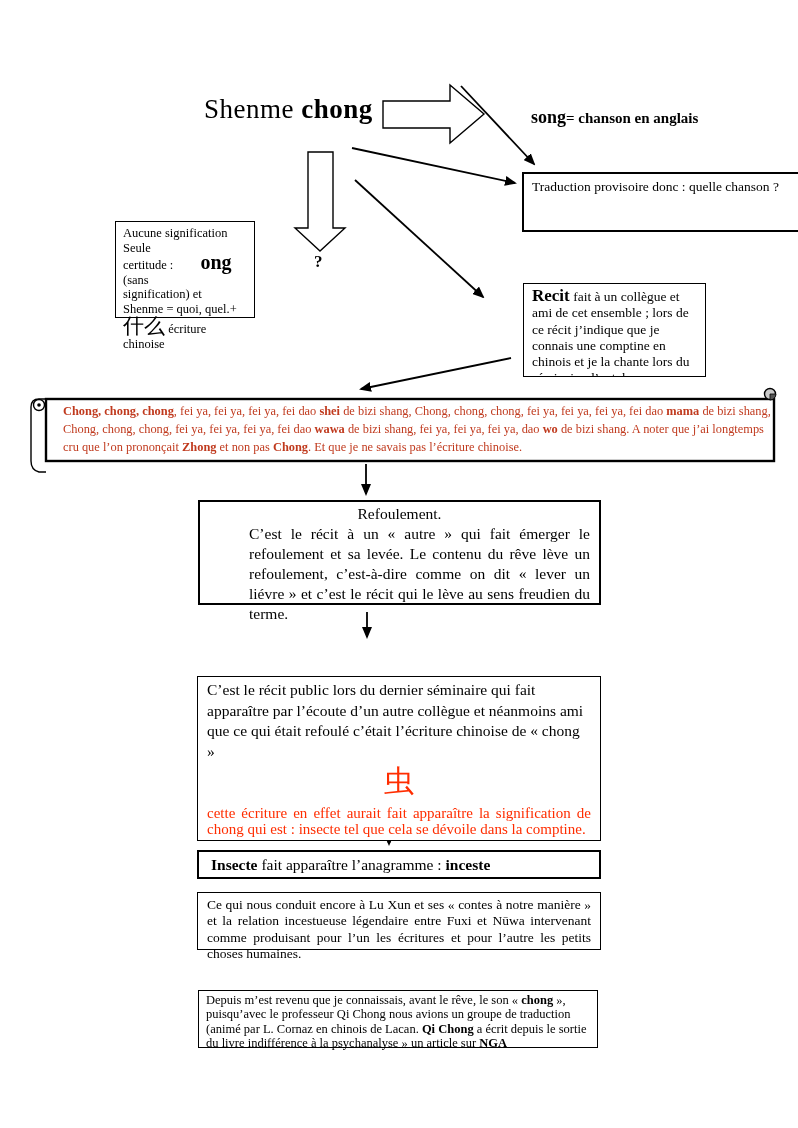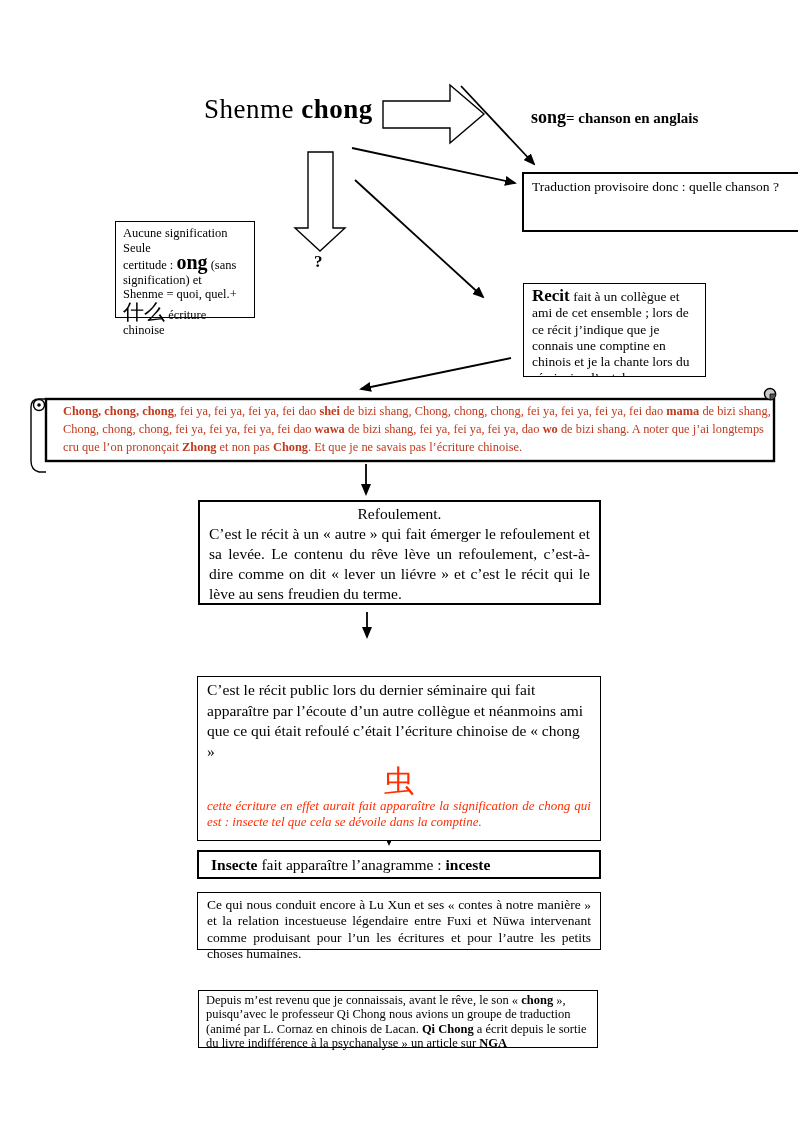--- a/index.html
+++ b/index.html
@@ -13,39 +13,39 @@
   .b{font-weight:bold;}
   
   .title{left:197px;top:94px;font-size:27px;letter-spacing:0.5px;margin-left:7px;}
   .song{left:531px;top:107px;font-size:15px;white-space:nowrap;}
   .song .song-big{font-size:18px;}
   .qmark{left:314px;top:252px;font-size:17px;font-weight:bold;}
   
   .box{border:2px solid #000;background:#fff;box-sizing:border-box;}
   .aucune{left:115px;top:221px;width:140px;height:97px;border-width:1.5px;
           padding:4px 7px;font-size:12.5px;line-height:14.5px;}
-  .aucune .ong{font-size:20px;font-weight:bold;line-height:14.5px;}
+  .aucune .ong{font-size:20px;font-weight:bold;line-height:14.5px;margin-left:24px;}
   .aucune .cn{font-size:21px;line-height:21px;}
   .traduction{left:522px;top:172px;width:294px;height:60px;padding:5px 8px;
           font-size:13.5px;line-height:16.5px;}
   .recit{left:523px;top:283px;width:183px;height:94px;border-width:1.5px;
           padding:4px 8px;font-size:13.5px;line-height:16.3px;overflow:hidden;}
   .recit .recit-big{font-size:17px;font-weight:bold;}
   .scroll-text{left:63px;top:402px;width:716px;font-size:12.4px;line-height:18px;
           color:var(--scroll_red,#c03a1e);}
   .refoulement{left:198px;top:500px;width:403px;height:105px;padding:2px 9px;
           font-size:15.5px;line-height:20px;}
   .refoulement .rtitle{text-align:center;}
-  .refoulement .rbody{text-align:justify;}
+  .refoulement .rbody{text-align:justify;margin-left:40px;}
   .chongbox{left:197px;top:676px;width:404px;height:165px;border-width:1.5px;
           padding:3px 9px;font-size:15.5px;line-height:20.5px;}
   .chongbox .cjk-red{display:block;text-align:center;font-size:30px;line-height:34px;
           color:var(--bright_red,#ff2d00);margin-top:2px;}
-  .chongbox .note{font-size:13px;line-height:16.3px;color:var(--bright_red,#ff2d00);
-          text-align:justify;font-style:italic;}
+  .chongbox .note{font-size:15px;line-height:16.3px;color:var(--bright_red,#ff2d00);
+          text-align:justify;margin-top:7px;}
   .insecte{left:197px;top:850px;width:404px;height:29px;padding:3px 12px;
           font-size:15.5px;line-height:19px;}
   .luxun{left:197px;top:892px;width:404px;height:58px;border-width:1.5px;
           padding:4px 9px;font-size:13.5px;line-height:16.4px;text-align:justify;}
   .depuis{left:198px;top:990px;width:400px;height:58px;border-width:1.5px;
           padding:2px 7px;font-size:12.5px;line-height:14.4px;}
 </style>
 </head>
 <body>
 

